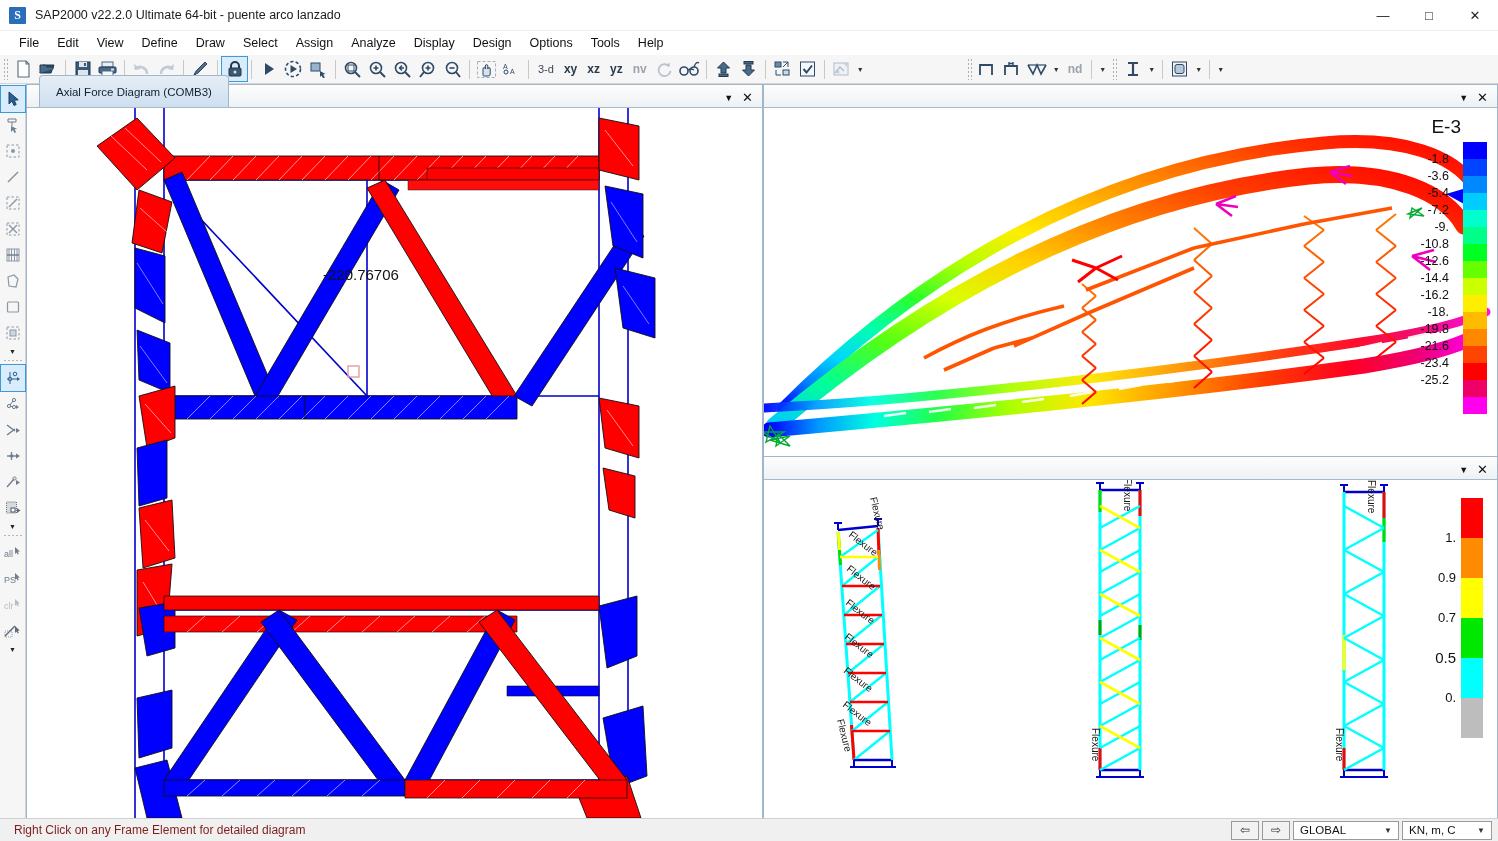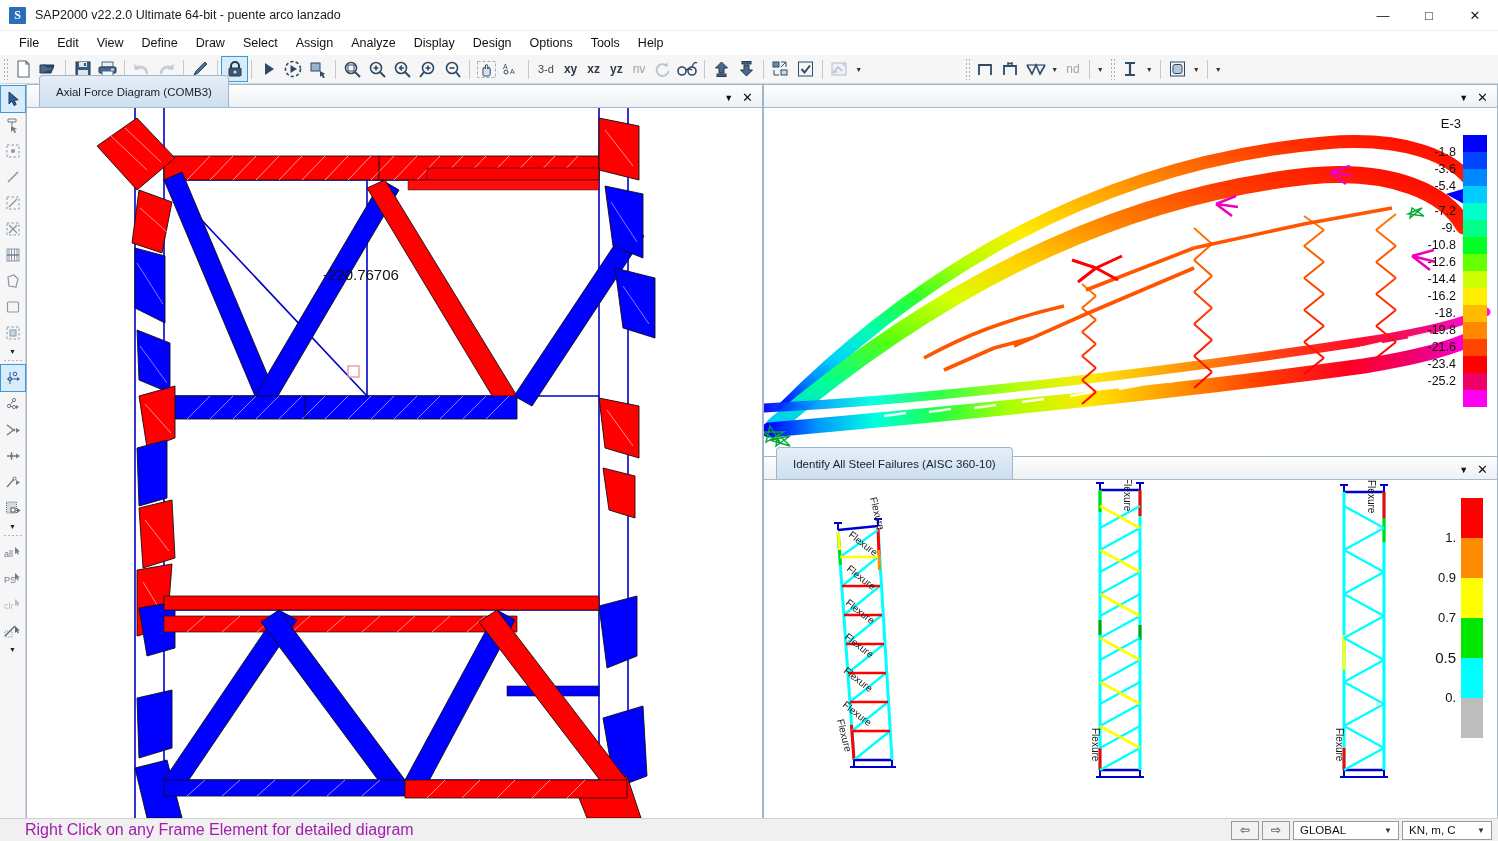--- a/index.html
+++ b/index.html
@@ -54,21 +54,21 @@
   .tb-btn {
     width:25px; height:24px; display:flex; align-items:center; justify-content:center;
     margin:0 0px; position:relative;
   }
   .tb-btn.active { background:#d9ecfb; outline:1px solid #3c9ad8; }
   .tb-sep { width:1px; height:19px; background:#c9c9c9; margin:0 4px; }
   .tb-text {
     font-size:12px; font-weight:bold; color:#2b3a4a;
     padding:0 5px; height:24px; display:flex; align-items:center;
   }
-  .tb-text.dim { color:#9aa3ab; font-weight:normal; }
+  .tb-text.dim { color:#9aa3ab; font-weight:bold; }
   .tb-text.small { font-size:11px; font-weight:normal; color:#3b4754;}
   .tb-arrow {
     width:13px; height:24px; display:flex; align-items:center; justify-content:center;
     font-size:7px; color:#333;
   }
 
   
   #lefttoolbar {
     position:absolute; left:0; top:84px; width:26px; height:734px;
     background:#f6f6f6; border-right:1px solid #d4d4d4;
@@ -119,21 +119,21 @@
   #panel-deformed .panel-body { height:348px; }
   #panel-steel { left:763px; top:456px; width:735px; height:362px; }
   #panel-steel .panel-body { height:338px; }
 
   
   #statusbar {
     position:absolute; left:0; top:818px; width:1498px; height:23px;
     background:#f0f0f0; border-top:1px solid #d0d0d0;
     display:flex; align-items:center;
   }
-  #status-text { font-size:16px; color:#a21caf; margin-left:25px; }
+  #status-text { font-size:12px; color:#7f1d1d; margin-left:14px; }
   #status-right { margin-left:auto; display:flex; align-items:center; gap:3px; padding-right:6px; }
   .nav-btn {
     width:28px; height:19px; background:#f2f2f2; border:1px solid #9a9a9a;
     display:flex; align-items:center; justify-content:center; font-size:12px; color:#333;
   }
   .sb-select {
     height:19px; background:#fff; border:1px solid #9a9a9a;
     display:flex; align-items:center; font-size:11.5px; color:#111;
     padding-left:6px; position:relative;
   }
@@ -142,21 +142,21 @@
   #sel-units  { width:90px; }
 
   
   .legend { position:absolute; display:flex; }
   .legend-labels {
     display:flex; flex-direction:column; align-items:flex-end;
     font-size:12.5px; color:#111;
   }
   .legend-bar { display:flex; flex-direction:column; }
   .legend-cell { width:24px; }
-  .legend-title { font-size:13px; color:#111; text-align:right; }
+  .legend-title { font-size:19px; color:#111; text-align:right; }
 
   
   svg { display:block; }
   .flex-label {
     font-family:"Liberation Sans", sans-serif; font-size:10px; fill:#1a1a1a;
   }
 </style>
 </head>
 <body>
 
@@ -840,25 +840,25 @@
         <path d="M648 100 l12 8 l-16 -2 l14 -6 l-12 10 z"></path>
       </g>
 
       <path d="M682 86 L716 76 L700 96 Z" fill="#0000ff"></path>
     </svg>
 
     <div class="legend" id="contour-legend" style="right:10px; top:8px;">
       <div style="display:flex; flex-direction:column; align-items:flex-end;">
         <div class="legend-title" style="margin-bottom:4px; margin-right:26px;">E-3</div>
         <div style="display:flex;">
-          <div class="legend-labels" id="contour-legend-labels" style="padding-top: 8.5px; padding-right: 7px;">
+          <div class="legend-labels" id="contour-legend-labels" style="padding-top: 8.5px; padding-right: 14px;">
               <div style="height: 17px; line-height: 17px;">-1.8</div>
               <div style="height: 17px; line-height: 17px;">-3.6</div>
               <div style="height: 17px; line-height: 17px;">-5.4</div>
-              <div style="height: 17px; line-height: 17px; margin-top: 8px;">-7.2</div>
+              <div style="height: 17px; line-height: 17px;">-7.2</div>
               <div style="height: 17px; line-height: 17px;">-9.</div>
               <div style="height: 17px; line-height: 17px;">-10.8</div>
               <div style="height: 17px; line-height: 17px;">-12.6</div>
               <div style="height: 17px; line-height: 17px;">-14.4</div>
               <div style="height: 17px; line-height: 17px;">-16.2</div>
               <div style="height: 17px; line-height: 17px;">-18.</div>
               <div style="height: 17px; line-height: 17px;">-19.8</div>
               <div style="height: 17px; line-height: 17px;">-21.6</div>
               <div style="height: 17px; line-height: 17px;">-23.4</div>
               <div style="height: 17px; line-height: 17px;">-25.2</div>
@@ -882,21 +882,20 @@
               <div class="legend-cell" style="height: 17px; background: rgb(255, 0, 238);"></div>
             </div>
         </div>
       </div>
     </div>
   </div>
 </div>
 
 <div class="panel" id="panel-steel">
   <div class="panel-header">
-    <div class="panel-tab">Identify All Steel Failures  (AISC 360-10)</div>
     <div class="panel-hdr-ctrls">
       <span class="hdr-caret">▼</span>
       <span class="hdr-x">✕</span>
     </div>
   </div>
   <div class="panel-body">
     <svg width="733" height="338" viewBox="0 0 733 338" id="steel-svg">
 
       <g transform="translate(70,0)">
 

